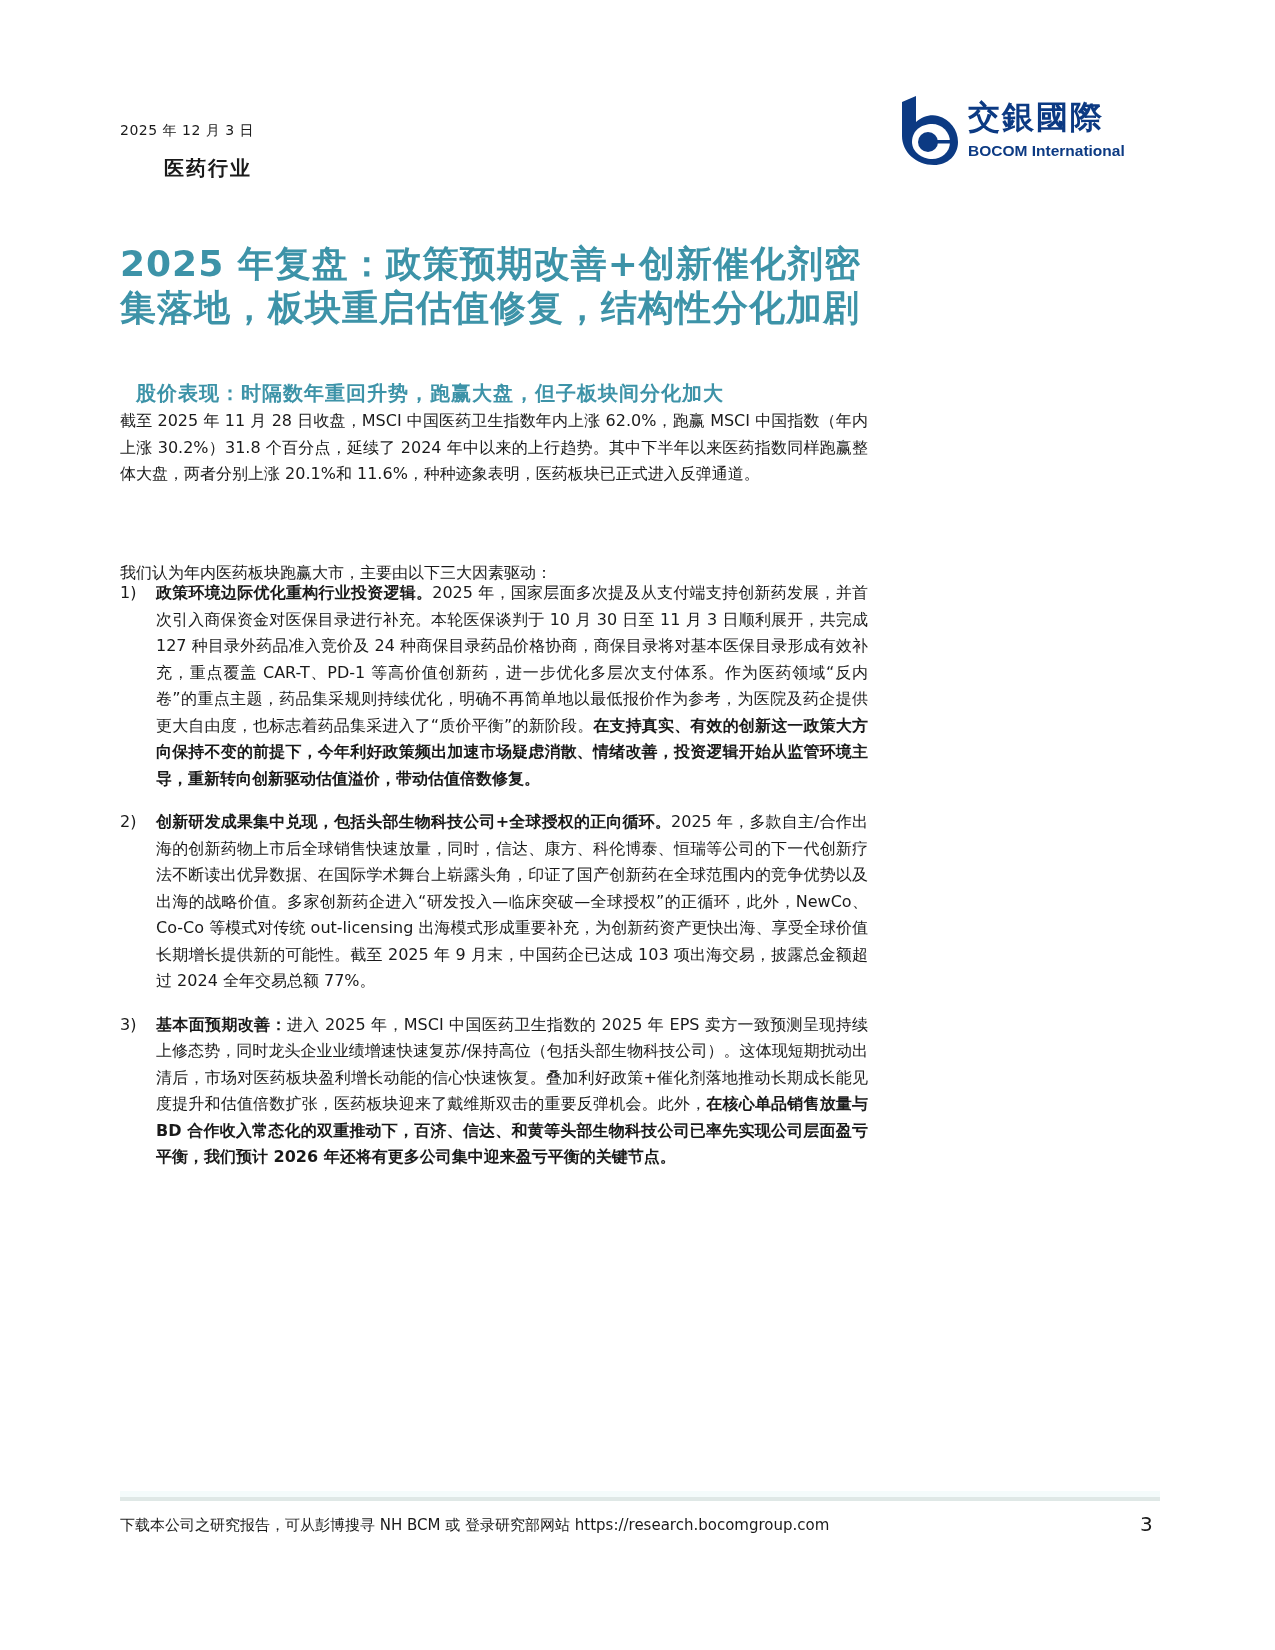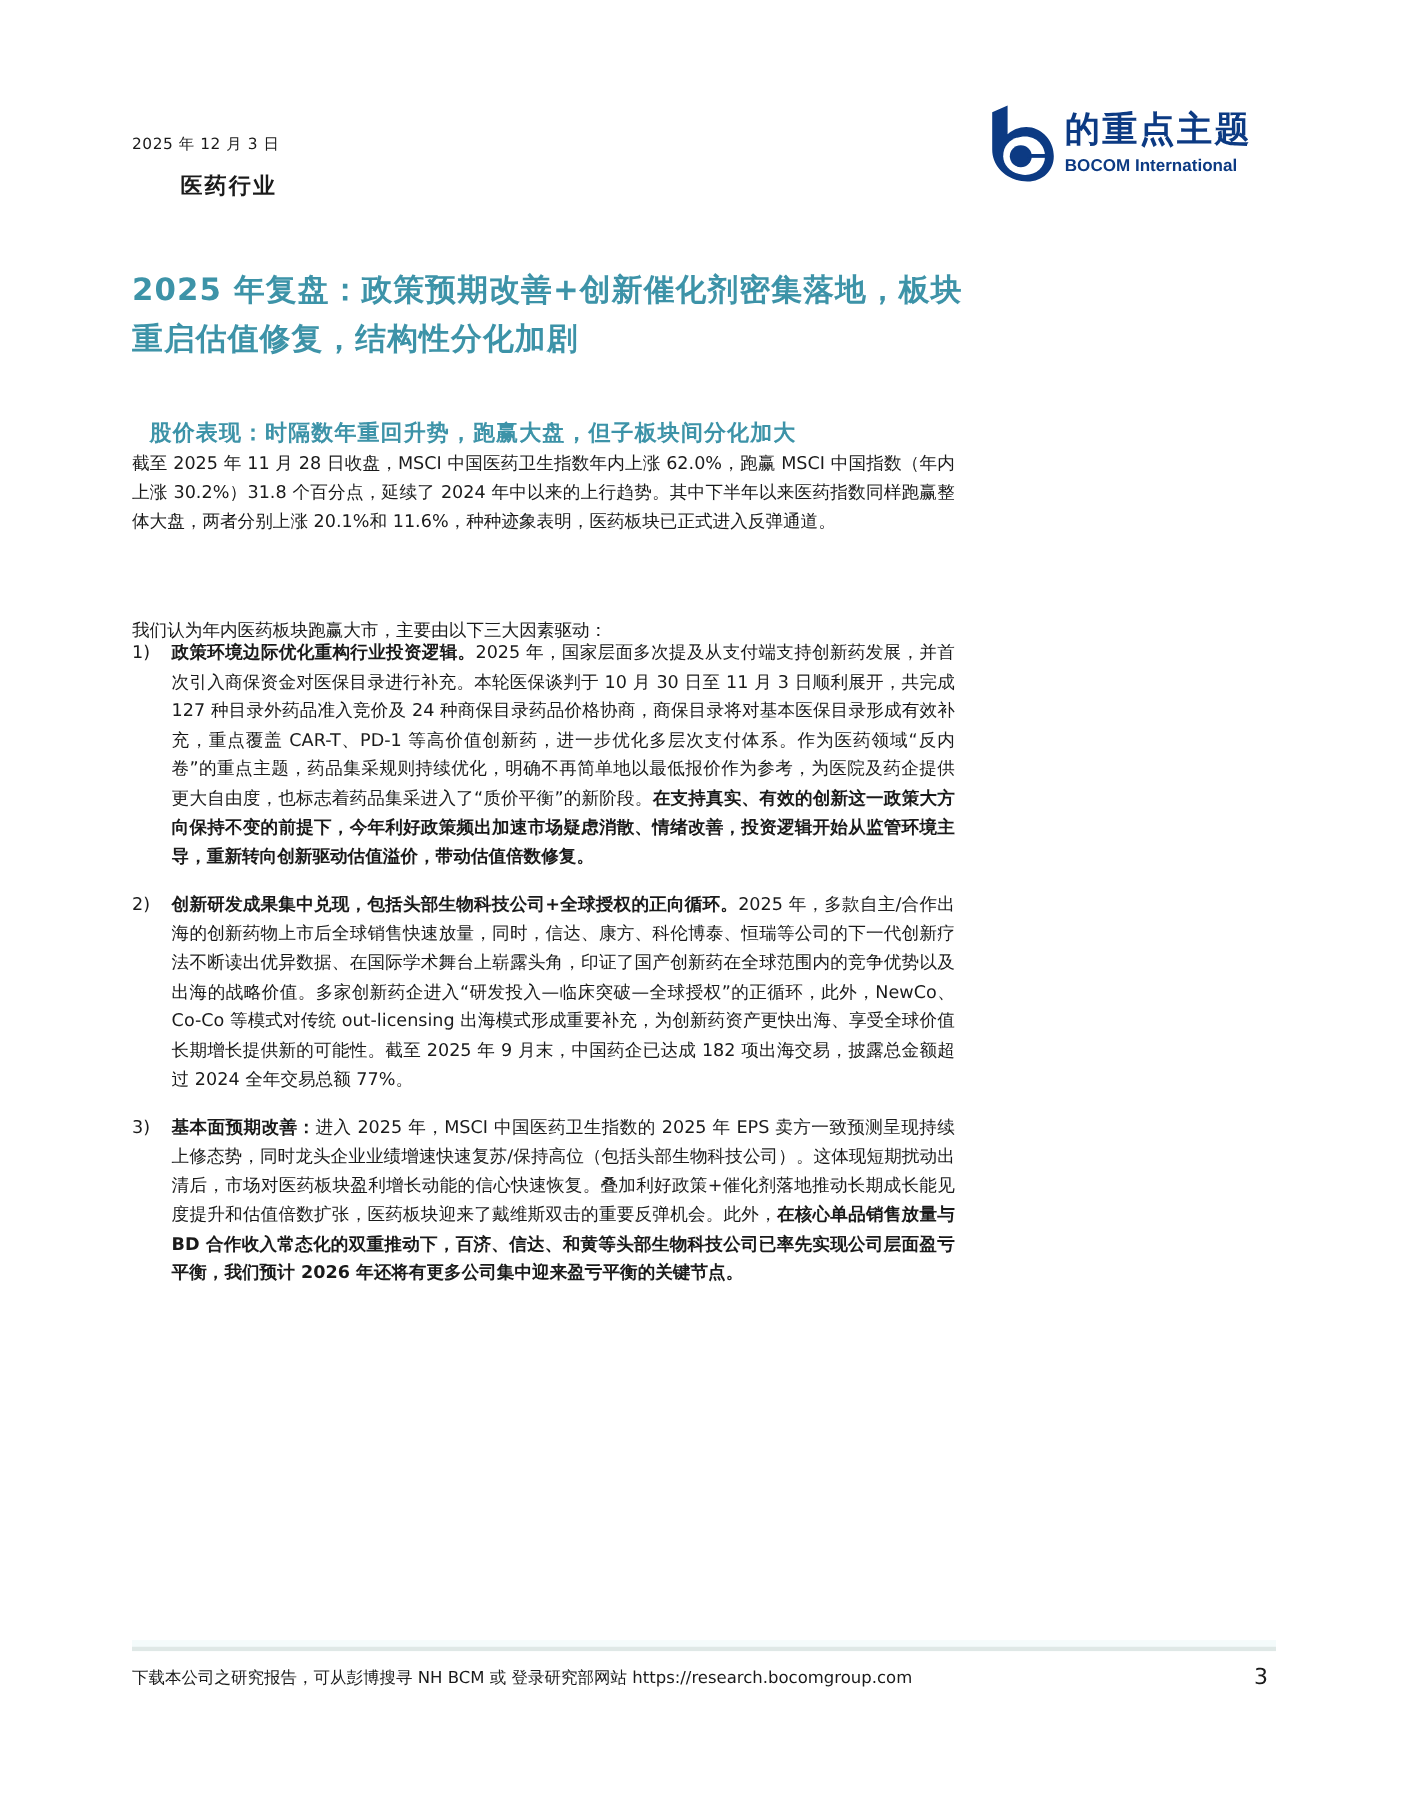--- a/index.html
+++ b/index.html
@@ -4,21 +4,21 @@
 <style>
   html, body { margin: 0; padding: 0; background: #ffffff; }
   body { width: 1275px; height: 1650px; position: relative; overflow: hidden;
          font-family: "DejaVu Sans", "Liberation Sans", sans-serif; color: #1a1a1a; }
   .date { position: absolute; left: 120px; top: 122px; font-size: 14px; letter-spacing: 0.5px; }
   .sector { position: absolute; left: 120px; top: 155px; font-size: 20px; font-weight: bold; letter-spacing: 2px; padding-left: 44px; }
   .logo { position: absolute; left: 888px; top: 92px; width: 270px; height: 75px; }
   .logo-mark { position: absolute; left: 0; top: 0; width: 72px; height: 75px; }
   .logo-cn { position: absolute; left: 80px; top: 4px; font-size: 32px; font-weight: bold; color: #0c3a83; letter-spacing: 2px; }
   .logo-en { position: absolute; left: 80px; top: 50px; font-size: 15.5px; font-weight: bold; color: #0c3a83; font-family: "Liberation Sans", sans-serif; white-space: nowrap; text-align: right; }
-  .main-title { position: absolute; left: 120px; top: 242px; width: 760px; font-size: 28px; font-weight: bold;
+  .main-title { position: absolute; left: 120px; top: 242px; width: 760px; font-size: 36px; font-weight: bold;
                 color: #3d93a8; line-height: 44px; letter-spacing: 1px; margin: 0; }
   .section-title { position: absolute; left: 120px; top: 364px; font-size: 20px; font-weight: bold; color: #3d93a8; letter-spacing: 1px; margin: 16px; }
   .body-text { position: absolute; left: 120px; width: 748px; font-size: 16px; line-height: 26.5px; text-align: justify; margin: 0; }
   .p1 { top: 408px; }
   .p2 { top: 560px; }
   .list { position: absolute; left: 120px; top: 580px; width: 748px; margin: 0; padding: 0; list-style: none; }
   .list-item { position: relative; padding-left: 36px; font-size: 16px; line-height: 26.5px; text-align: justify; margin-bottom: 17px; }
   .list-num { position: absolute; left: 0; top: 0; }
   .bold { font-weight: bold; }
   .footer-rule { position: absolute; left: 120px; top: 1497px; width: 1040px; height: 4px; background: #dfe8e6; }
@@ -32,39 +32,39 @@
 <div class="date">2025 年 12 月 3 日</div>
 <div class="sector">医药行业</div>
 
 <div class="logo">
   <svg class="logo-mark" viewBox="0 0 72 75">
     <path d="M14 10 L28 4 L28 30 C34 25 42 22 50 24 C62 27 70 38 70 50 C70 63 60 73 46 73 C28 73 14 60 14 44 Z" fill="#0c3a83"></path>
     <path d="M24 50 C24 38 34 32 44 32 C54 32 62 40 62 50 C62 60 54 67 44 67 C34 67 24 60 24 50 Z" fill="#ffffff"></path>
     <circle cx="40" cy="50" r="10" fill="#0c3a83"></circle>
     <rect x="46" y="48" width="16" height="3.5" fill="#0c3a83"></rect>
   </svg>
-  <div class="logo-cn">的重点主题</div>
+  <div class="logo-cn">交銀國際</div>
   <div class="logo-en">BOCOM International</div>
 </div>
 
 <h1 class="main-title">2025 年复盘：政策预期改善+创新催化剂密集落地，板块重启估值修复，结构性分化加剧</h1>
 
 <h2 class="section-title">股价表现：时隔数年重回升势，跑赢大盘，但子板块间分化加大</h2>
 
 <p class="body-text p1">截至 2025 年 11 月 28 日收盘，MSCI 中国医药卫生指数年内上涨 62.0%，跑赢 MSCI 中国指数（年内上涨 30.2%）31.8 个百分点，延续了 2024 年中以来的上行趋势。其中下半年以来医药指数同样跑赢整体大盘，两者分别上涨 20.1%和 11.6%，种种迹象表明，医药板块已正式进入反弹通道。</p>
 <p class="body-text p2">我们认为年内医药板块跑赢大市，主要由以下三大因素驱动：</p>
 
 <ol class="list">
   <li class="list-item">
     <span class="list-num">1)</span>
     <span class="bold">政策环境边际优化重构行业投资逻辑。</span><span>2025 年，国家层面多次提及从支付端支持创新药发展，并首次引入商保资金对医保目录进行补充。本轮医保谈判于 10 月 30 日至 11 月 3 日顺利展开，共完成 127 种目录外药品准入竞价及 24 种商保目录药品价格协商，商保目录将对基本医保目录形成有效补充，重点覆盖 CAR-T、PD-1 等高价值创新药，进一步优化多层次支付体系。作为医药领域“反内卷”的重点主题，药品集采规则持续优化，明确不再简单地以最低报价作为参考，为医院及药企提供更大自由度，也标志着药品集采进入了“质价平衡”的新阶段。</span><span class="bold">在支持真实、有效的创新这一政策大方向保持不变的前提下，今年利好政策频出加速市场疑虑消散、情绪改善，投资逻辑开始从监管环境主导，重新转向创新驱动估值溢价，带动估值倍数修复。</span>
   </li>
   <li class="list-item">
     <span class="list-num">2)</span>
-    <span class="bold">创新研发成果集中兑现，包括头部生物科技公司+全球授权的正向循环。</span><span>2025 年，多款自主/合作出海的创新药物上市后全球销售快速放量，同时，信达、康方、科伦博泰、恒瑞等公司的下一代创新疗法不断读出优异数据、在国际学术舞台上崭露头角，印证了国产创新药在全球范围内的竞争优势以及出海的战略价值。多家创新药企进入“研发投入—临床突破—全球授权”的正循环，此外，NewCo、Co-Co 等模式对传统 out-licensing 出海模式形成重要补充，为创新药资产更快出海、享受全球价值长期增长提供新的可能性。截至 2025 年 9 月末，中国药企已达成 182 项出海交易，披露总金额超过 2024 全年交易总额 77%。</span><span class="bold"></span>
+    <span class="bold">创新研发成果集中兑现，包括头部生物科技公司+全球授权的正向循环。</span><span>2025 年，多款自主/合作出海的创新药物上市后全球销售快速放量，同时，信达、康方、科伦博泰、恒瑞等公司的下一代创新疗法不断读出优异数据、在国际学术舞台上崭露头角，印证了国产创新药在全球范围内的竞争优势以及出海的战略价值。多家创新药企进入“研发投入—临床突破—全球授权”的正循环，此外，NewCo、Co-Co 等模式对传统 out-licensing 出海模式形成重要补充，为创新药资产更快出海、享受全球价值长期增长提供新的可能性。截至 2025 年 9 月末，中国药企已达成 103 项出海交易，披露总金额超过 2024 全年交易总额 77%。</span><span class="bold"></span>
   </li>
   <li class="list-item">
     <span class="list-num">3)</span>
     <span class="bold">基本面预期改善：</span><span>进入 2025 年，MSCI 中国医药卫生指数的 2025 年 EPS 卖方一致预测呈现持续上修态势，同时龙头企业业绩增速快速复苏/保持高位（包括头部生物科技公司）。这体现短期扰动出清后，市场对医药板块盈利增长动能的信心快速恢复。叠加利好政策+催化剂落地推动长期成长能见度提升和估值倍数扩张，医药板块迎来了戴维斯双击的重要反弹机会。此外，</span><span class="bold">在核心单品销售放量与 BD 合作收入常态化的双重推动下，百济、信达、和黄等头部生物科技公司已率先实现公司层面盈亏平衡，我们预计 2026 年还将有更多公司集中迎来盈亏平衡的关键节点。</span>
   </li>
 </ol>
 
 <div class="footer-rule-top"></div>
 <div class="footer-rule"></div>
 <div class="footer-text">下载本公司之研究报告，可从彭博搜寻 NH BCM 或 登录研究部网站 https://research.bocomgroup.com</div>

